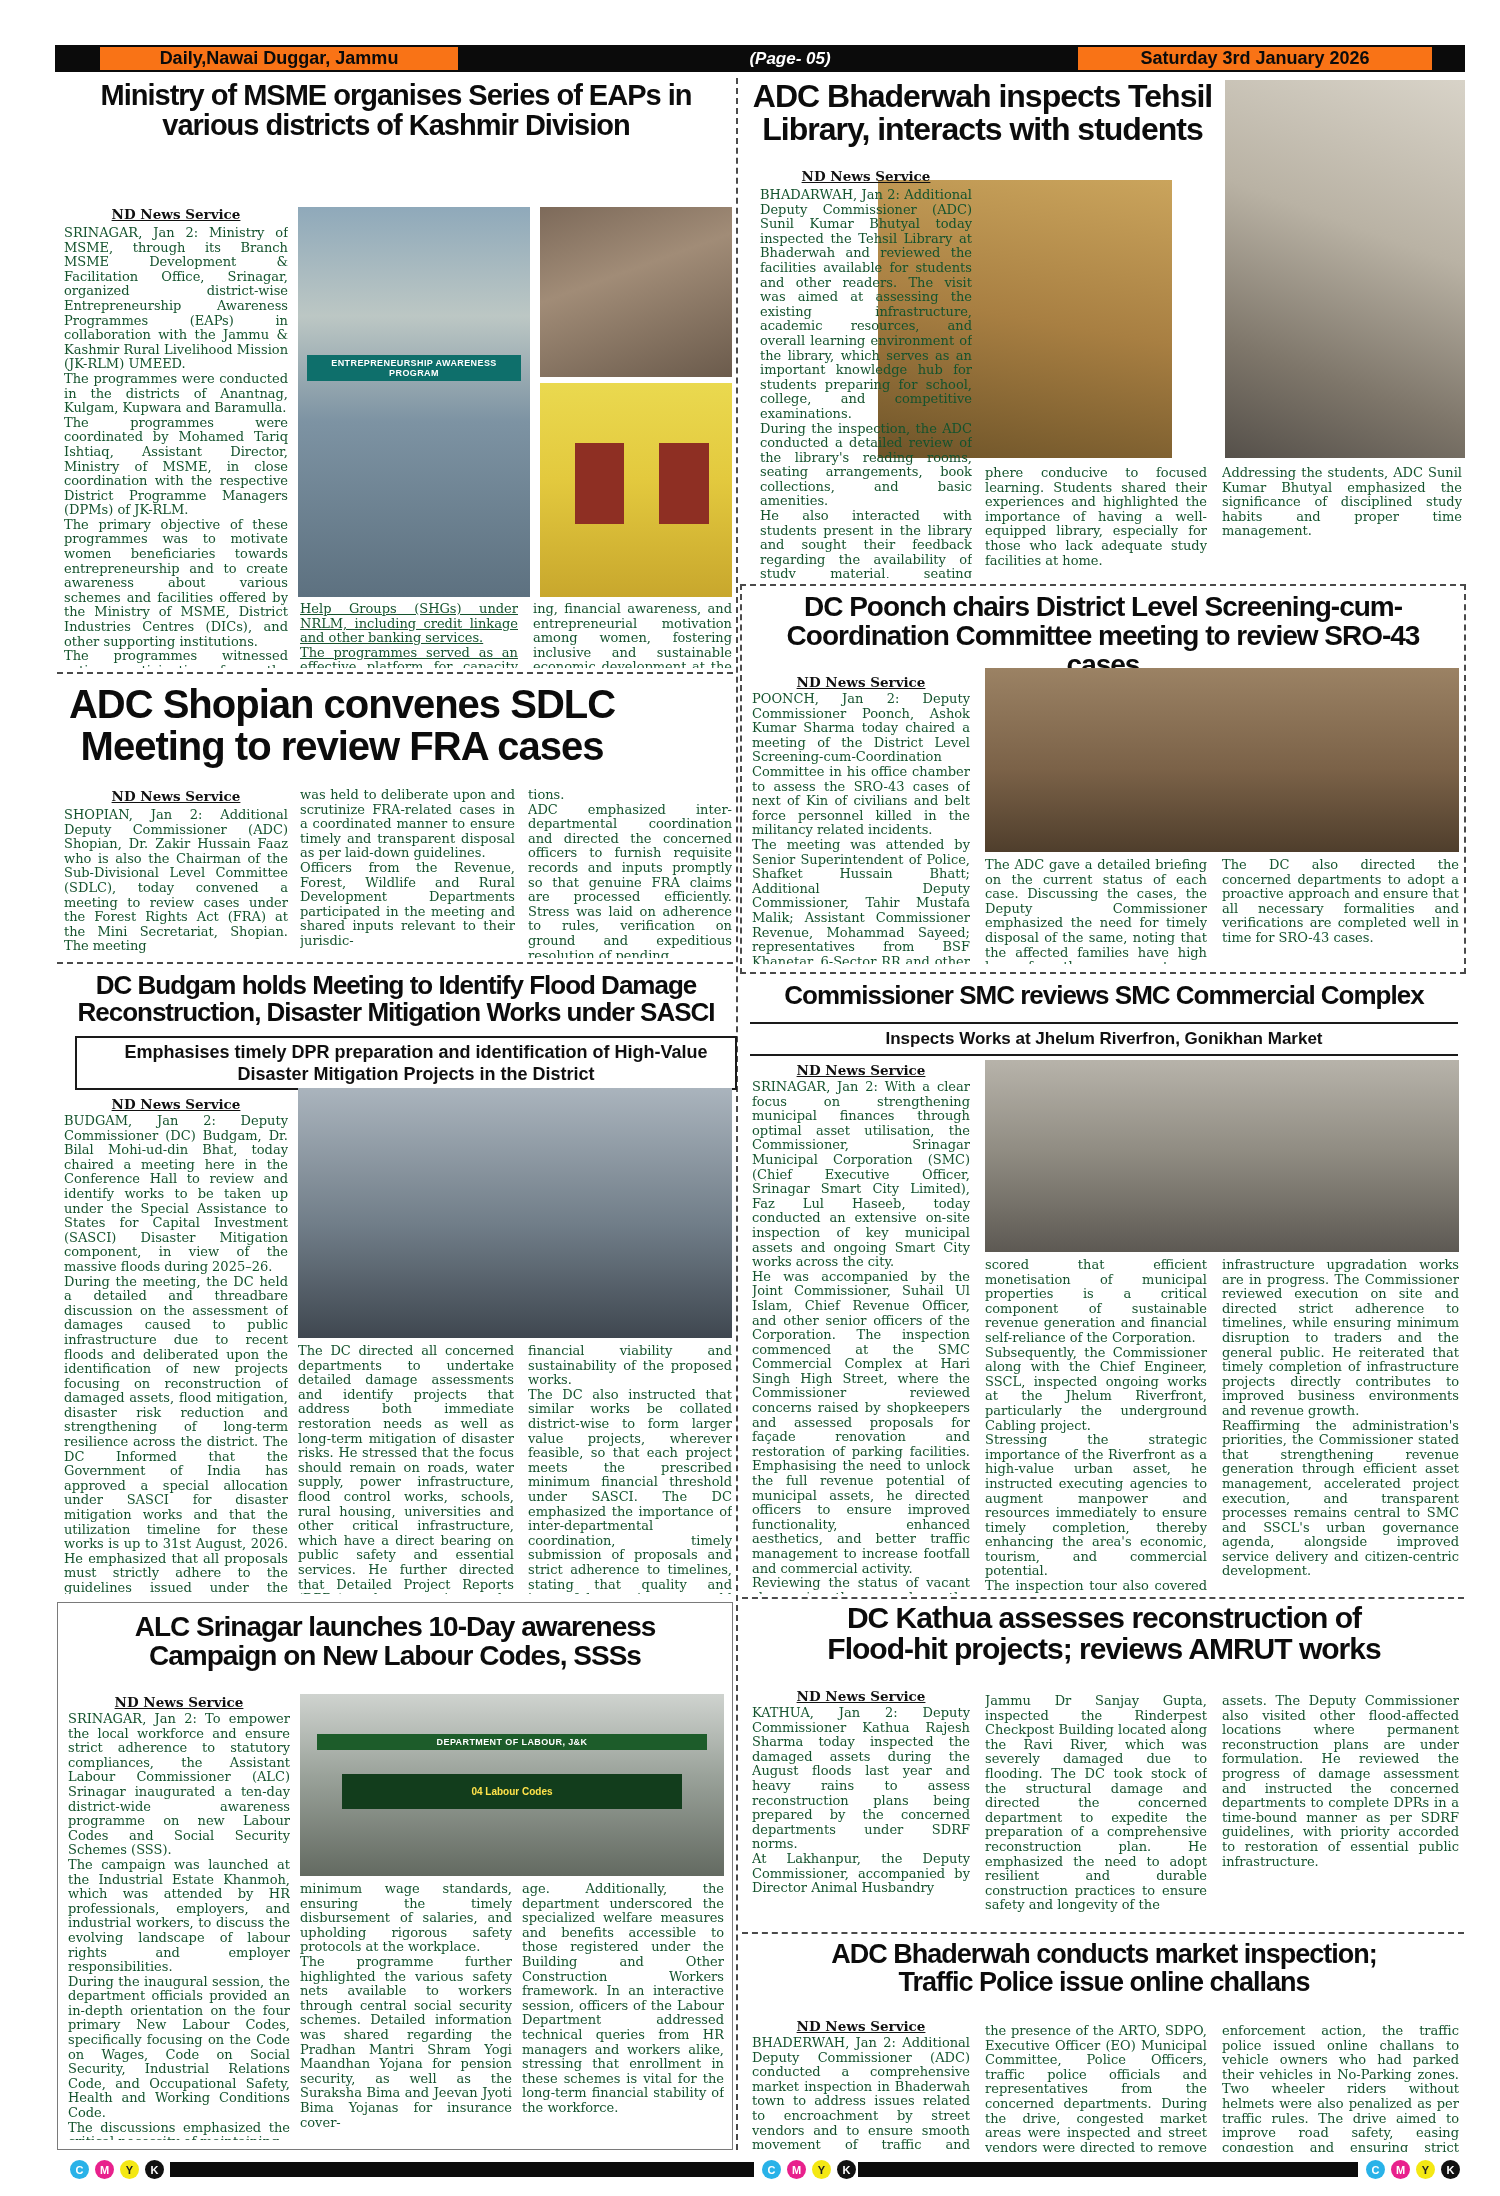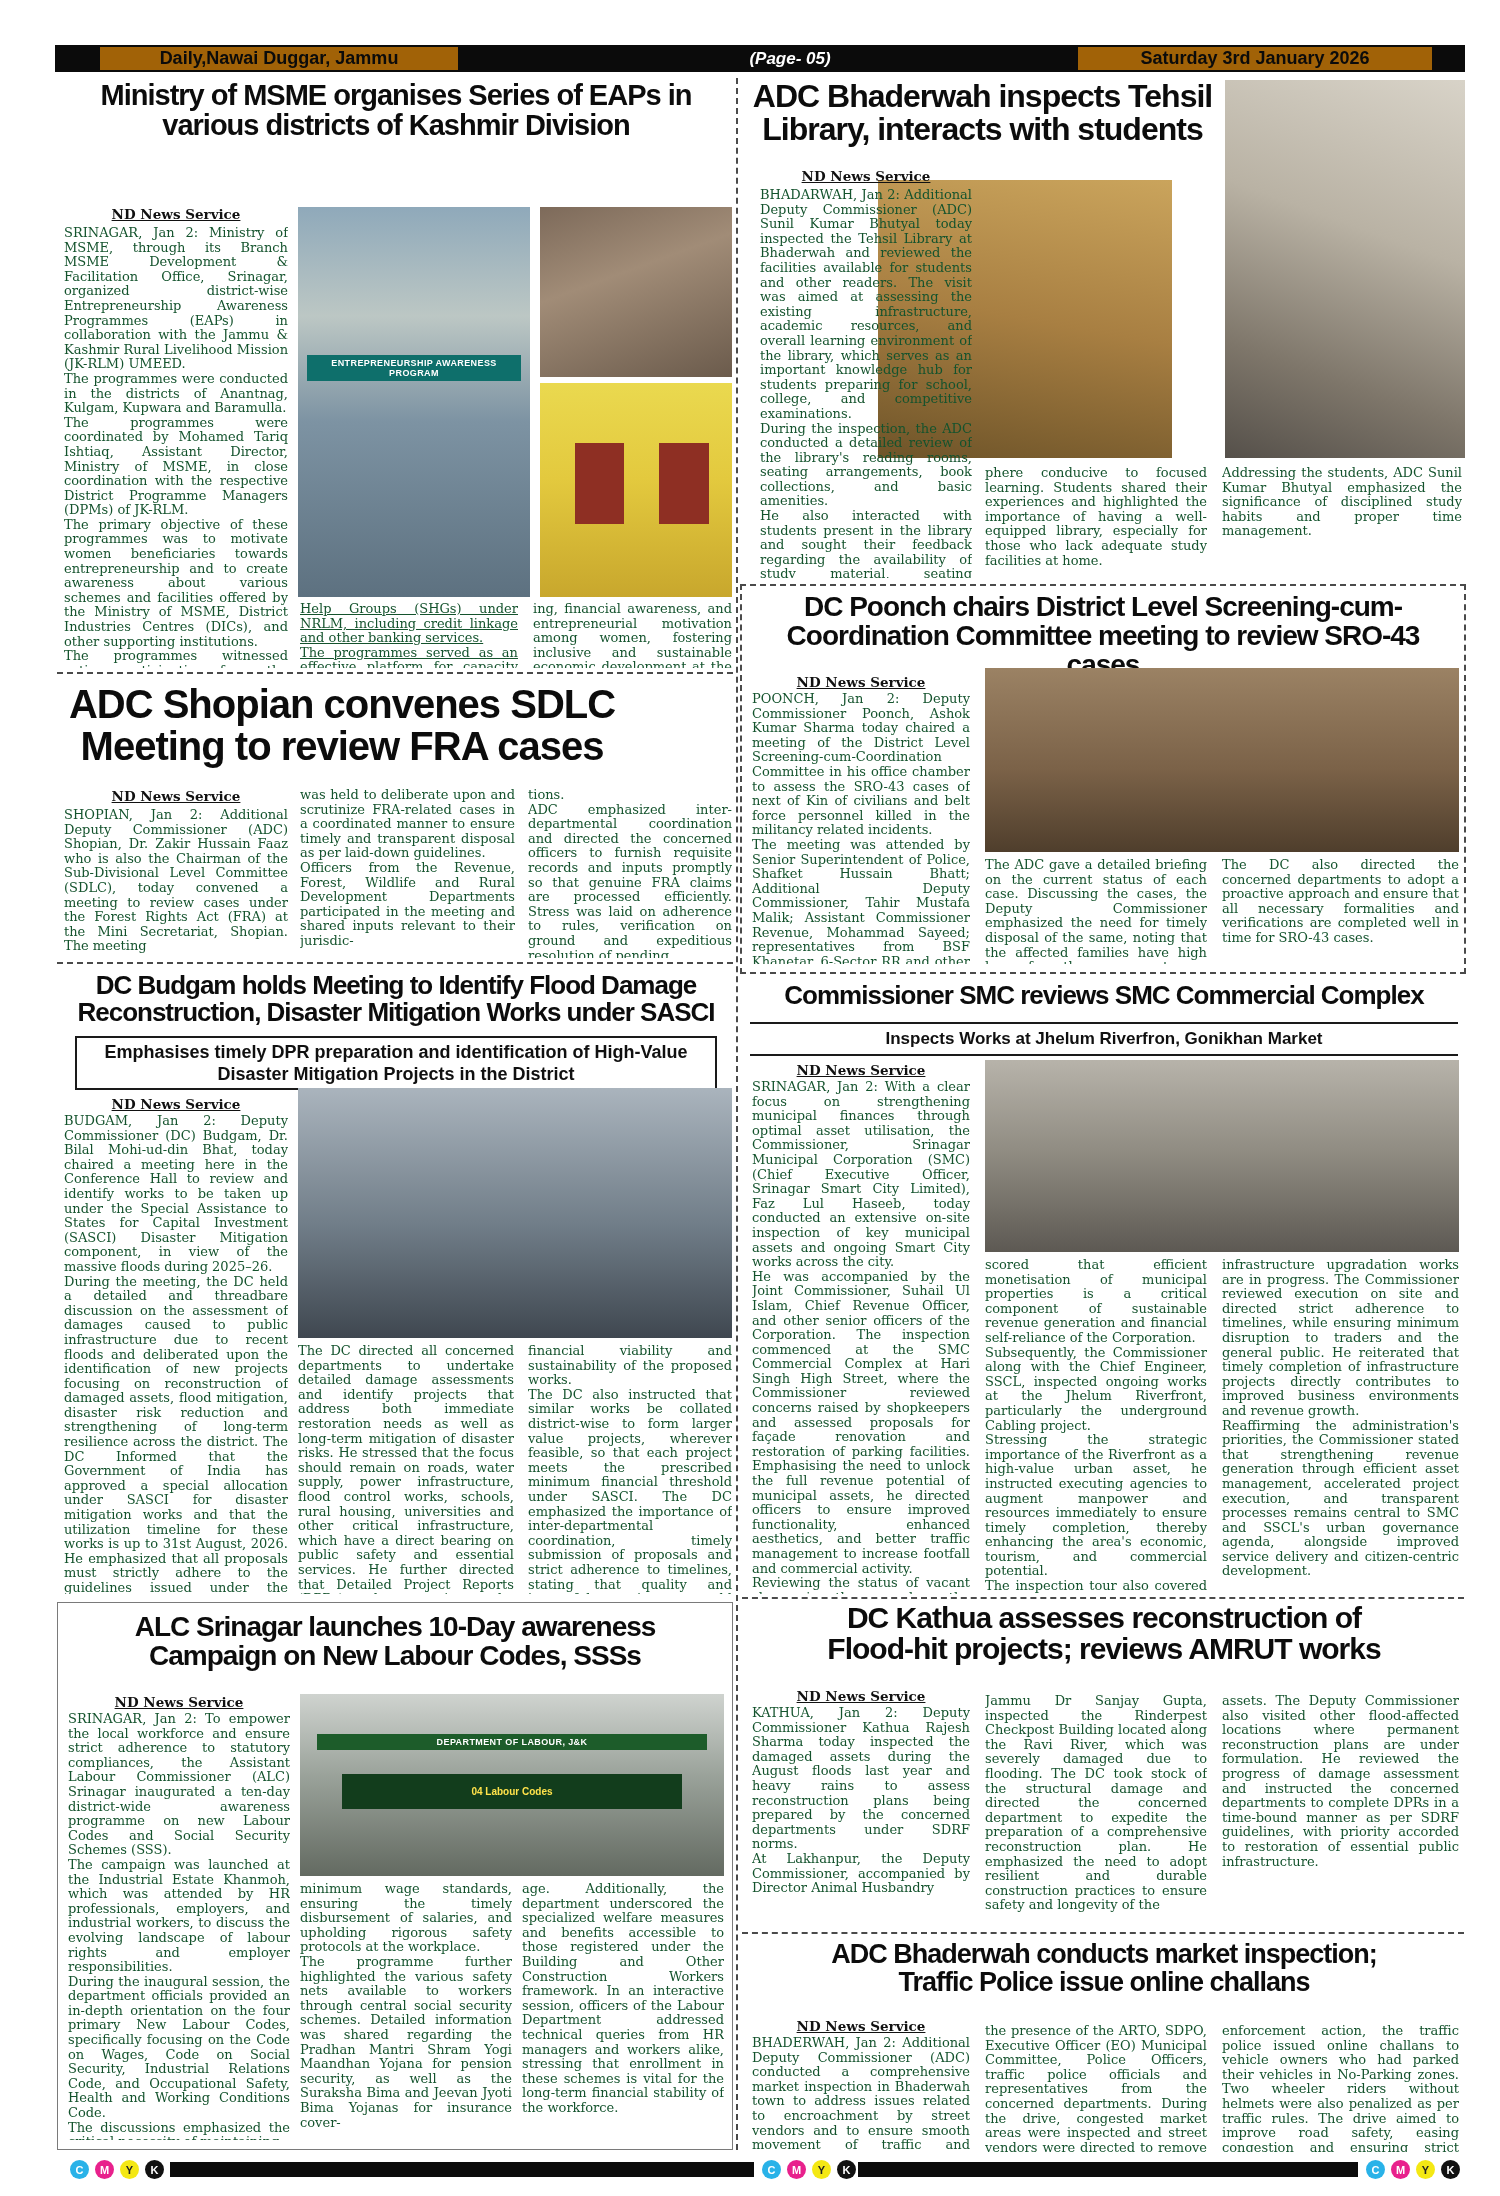--- a/index.html
+++ b/index.html
@@ -1,39 +1,39 @@
 <!DOCTYPE html>
 <html><head>
 <meta charset="utf-8">
 <style>
   html,body{margin:0;padding:0;background:#e8e8e4;}
   #page{position:relative;width:1500px;height:2196px;background:#ffffff;margin:0 auto;
         font-family:"DejaVu Serif",serif;color:#111;}
   .abs{position:absolute;}
   
   .topbar{background:#0b0b0b;}
-  .whitebox{background:#a16207;color:#0b0b0b;font-family:"Liberation Sans",sans-serif;
+  .whitebox{background:#f97316;color:#0b0b0b;font-family:"Liberation Sans",sans-serif;
             font-weight:bold;display:flex;align-items:center;justify-content:center;}
   .pagelabel{color:#ffffff;font-family:"Liberation Sans",sans-serif;font-weight:bold;
              display:flex;align-items:center;justify-content:center;}
   
   .headline{font-family:"Liberation Sans",sans-serif;font-weight:bold;color:#0c0c0c;
             text-align:center;letter-spacing:-1px;line-height:1.04;white-space:pre-line;}
   .subhead{font-family:"Liberation Sans",sans-serif;font-weight:bold;color:#101010;
            text-align:center;white-space:pre-line;display:flex;align-items:center;justify-content:center;}
   
   .body-text{font-size:13px;line-height:14.6px;text-align:justify;white-space:pre-line;
              overflow:hidden;color:#14532d;}
   .nds{font-weight:bold;text-decoration:underline;text-align:center;font-size:13.5px;}
   
   .vdash{border-left:2px dashed #4a4a4a;}
   .hdash{border-top:2px dashed #4a4a4a;}
   .dashbox{border:2px dashed #4a4a4a;}
   .solidbox{border:1px solid #7a7a7a;}
-  .ruledbox{border:2px solid #1a1a1a;}
+  .ruledbox{border:2px solid #1a1a1a;padding-left:20px;}
   
   .photo{overflow:hidden;}
   .ph-msme1{background:linear-gradient(180deg,#8fa9ba 0%,#bcc7c4 28%,#7d93a3 55%,#5d7180 100%);}
   .ph-msme2{background:linear-gradient(160deg,#7d6a5a 0%,#a18c77 40%,#6b5b4c 100%);}
   .ph-msme3{background:linear-gradient(180deg,#ead94f 0%,#e3c93e 45%,#c8a72d 100%);}
   .ph-msme3 .door{position:absolute;top:28%;width:26%;height:38%;background:#8e2f23;}
   .ph-bhad1{background:linear-gradient(190deg,#caa45c 0%,#a87f42 50%,#6e5429 100%);}
   .ph-bhad2{background:linear-gradient(200deg,#d8d3c8 0%,#b9b2a4 40%,#7e766a 75%,#55504a 100%);}
   .ph-poonch{background:linear-gradient(180deg,#9b8264 0%,#7b6248 55%,#4f3e2c 100%);}
   .ph-budgam{background:linear-gradient(180deg,#aab4bd 0%,#707d88 55%,#3f4750 100%);}

